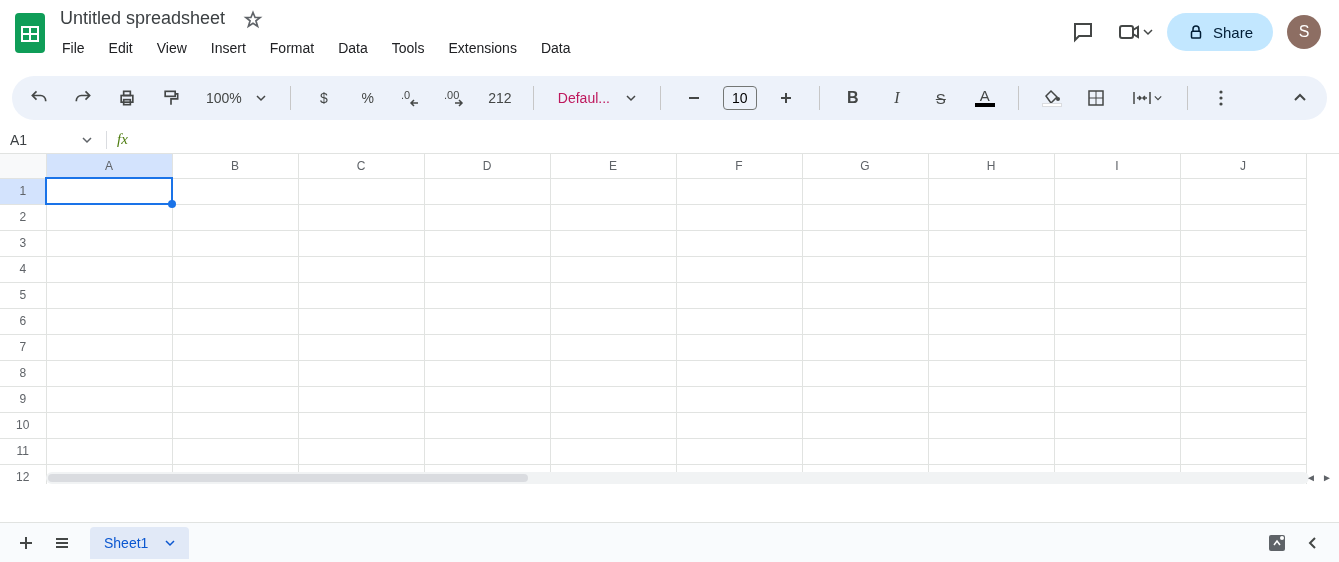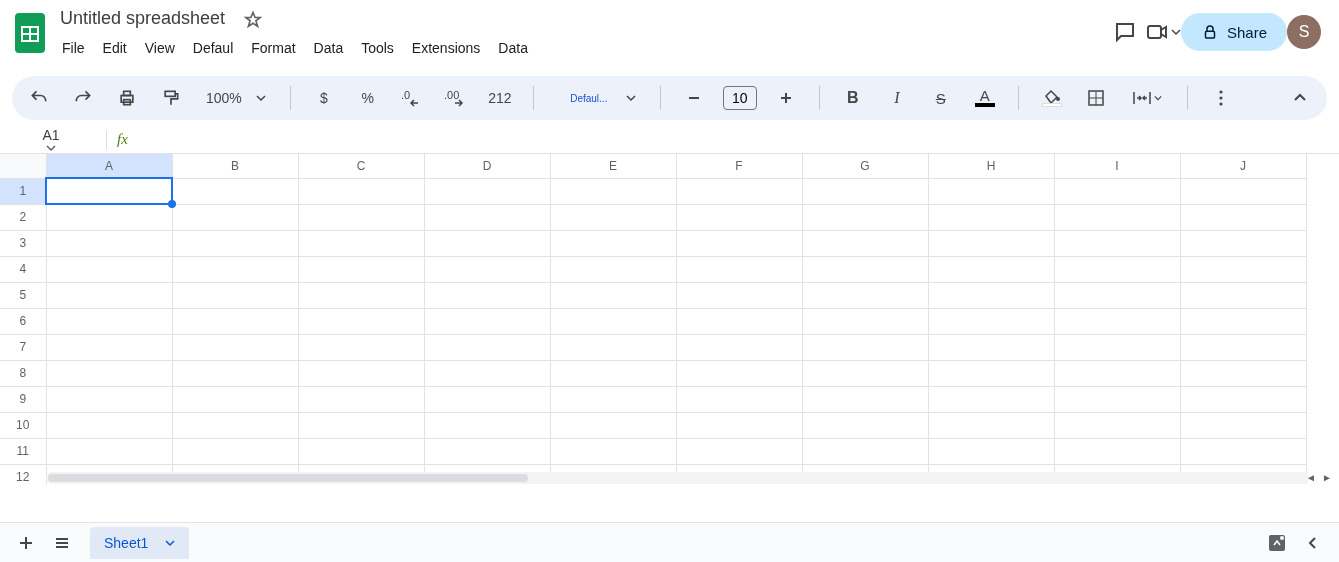--- a/index.html
+++ b/index.html
@@ -6,45 +6,45 @@
   html, body { margin:0; padding:0; font-family: "Google Sans", Arial, sans-serif; background:#fff; color:#202124; }
   body { width:1339px; height:562px; overflow:hidden; position:relative; }
 
   
   .header { display:flex; align-items:flex-start; padding:6px 10px 0 10px; height:72px; }
   .logo { width:40px; height:50px; display:flex; align-items:center; justify-content:center; margin-top:2px; }
   .title-area { flex:0 0 auto; margin-left:4px; }
   .title-row { display:flex; height:28px; }
   .doc-title { font-size:18px; color:#3c4043; padding:2px 6px; border-radius:4px; }
   .star-btn { margin-left:8px; padding:4px; border-radius:50%; display:flex; align-items:center; justify-content:center; cursor:pointer; }
-  .menu-row { display:flex; gap:2px; margin-top:2px; }
+  .menu-row { display:flex; gap:8px; margin-top:2px; }
   .menu-item { font-size:14px; color:#202124; padding:4px 8px; border-radius:4px; cursor:pointer; }
 
-  .header-right { margin-left:auto; display:flex; align-items:center; padding-right:8px; margin-top:6px; }
+  .header-right { margin-left:auto; display:flex; align-items:center; gap:14px; padding-right:8px; margin-top:6px; }
   .icon-btn { width:40px; height:40px; display:flex; align-items:center; justify-content:center; border-radius:50%; cursor:pointer; }
   .meet-btn { display:flex; align-items:center; gap:2px; cursor:pointer; }
   .share-btn { display:flex; align-items:center; background:#c2e7ff; border-radius:40px; padding:10px 20px; cursor:pointer; gap:8px; font-size:15px; font-weight:500; color:#001d35;}
   .avatar { width:34px; height:34px; border-radius:50%; background:#8d6e63; color:#fff; display:flex; align-items:center; justify-content:center; font-size:16px; cursor:pointer; }
 
   
   .toolbar { margin:4px 12px 0 12px; background:#edf2fa; border-radius:40px; height:44px; display:flex; align-items:center; padding:0 12px; gap:14px; }
   .tb-btn { min-width:30px; height:30px; display:flex; align-items:center; justify-content:center; border-radius:4px; cursor:pointer; color:#444746; font-size:14px;}
   .tb-sep { width:1px; height:24px; background:#c7c7c7; margin:0 4px; }
   .zoom { display:flex; align-items:center; gap:4px; font-size:14px; color:#444746; cursor:pointer; padding:0 6px;}
-  .font-sel { display:flex; align-items:center; gap:6px; width:90px; font-size:10px; color:#1d4ed8; padding:0 6px; cursor:pointer; overflow:hidden;text-align:center;}
+  .font-sel { display:flex; align-items:center; gap:6px; width:90px; font-size:14px; color:#be185d; padding:0 6px; cursor:pointer; overflow:hidden;}
   .font-sel span:first-child { overflow:hidden; text-overflow:ellipsis; white-space:nowrap; flex:1;}
   .fontsize-input { width:34px; height:24px; border:1px solid #747775; border-radius:4px; text-align:center; font-size:14px; background:transparent;}
   .textcolor-btn { flex-direction:column; gap:0; }
   .textcolor-underline { width:20px; height:4px; background:#000; }
   .fillcolor-underline { width:20px; height:4px; background:#fff; border:0.5px solid #dadce0;}
   .toolbar-spacer { flex:1; }
 
   
   .formula-row { display:flex; align-items:center; height:28px; border-bottom:1px solid #e1e3e1; margin-top:6px; }
-  .name-box { width:100px; display:flex; align-items:center; justify-content:space-between; padding:0 8px 0 10px; font-size:14px; color:#3c4043; cursor:pointer;flex-direction:column; }
+  .name-box { width:100px; display:flex; align-items:center; justify-content:space-between; padding:0 8px 0 10px; font-size:14px; color:#3c4043; cursor:pointer; }
   .fx-sep { width:1px; height:18px; background:#dadce0; margin:0 6px; }
   .fx-label { font-style:italic; color:#4d7c0f; font-size:15px; font-family:serif; padding:0 4px;}
   .formula-input { flex:1; border:none; outline:none; font-size:14px; height:100%; }
 
   
   .grid-area { position:relative; overflow:hidden; height:330px; margin-top:0; }
   .grid-scroll { overflow:auto; width:1310px; height:100%; }
   .grid { border-collapse:collapse; table-layout:fixed; }
   .corner { width:46px; height:24px; background:#f8f9fa; border-right:1px solid #e1e3e1; border-bottom:1px solid #e1e3e1;}
   .col-hdr { width:126px; height:24px; background:#fff; border:1px solid #e1e3e1; border-top:none; font-size:12px; color:#5f6368; text-align:center; font-weight:normal; cursor:pointer;}
@@ -86,21 +86,21 @@
       <span class="star-btn">
         <svg width="20" height="20" viewBox="0 0 24 24">
             <path fill="none" stroke="#5f6368" stroke-width="2" d="M12 3l2.5 6h6l-5 4 2 6.5L12 16l-5.5 3.5 2-6.5-5-4h6z"></path>
           </svg>
       </span>
     </div>
     <div class="menu-row">
       <span class="menu-item">File</span>
       <span class="menu-item">Edit</span>
       <span class="menu-item">View</span>
-      <span class="menu-item">Defaul</span>
+      <span class="menu-item">Insert</span>
       <span class="menu-item">Format</span>
       <span class="menu-item">Data</span>
       <span class="menu-item">Tools</span>
       <span class="menu-item">Extensions</span>
       <span class="menu-item">Data</span>
     </div>
   </div>
   <div class="header-right">
     <div class="icon-btn">
       <svg width="24" height="24" viewBox="0 0 24 24">

